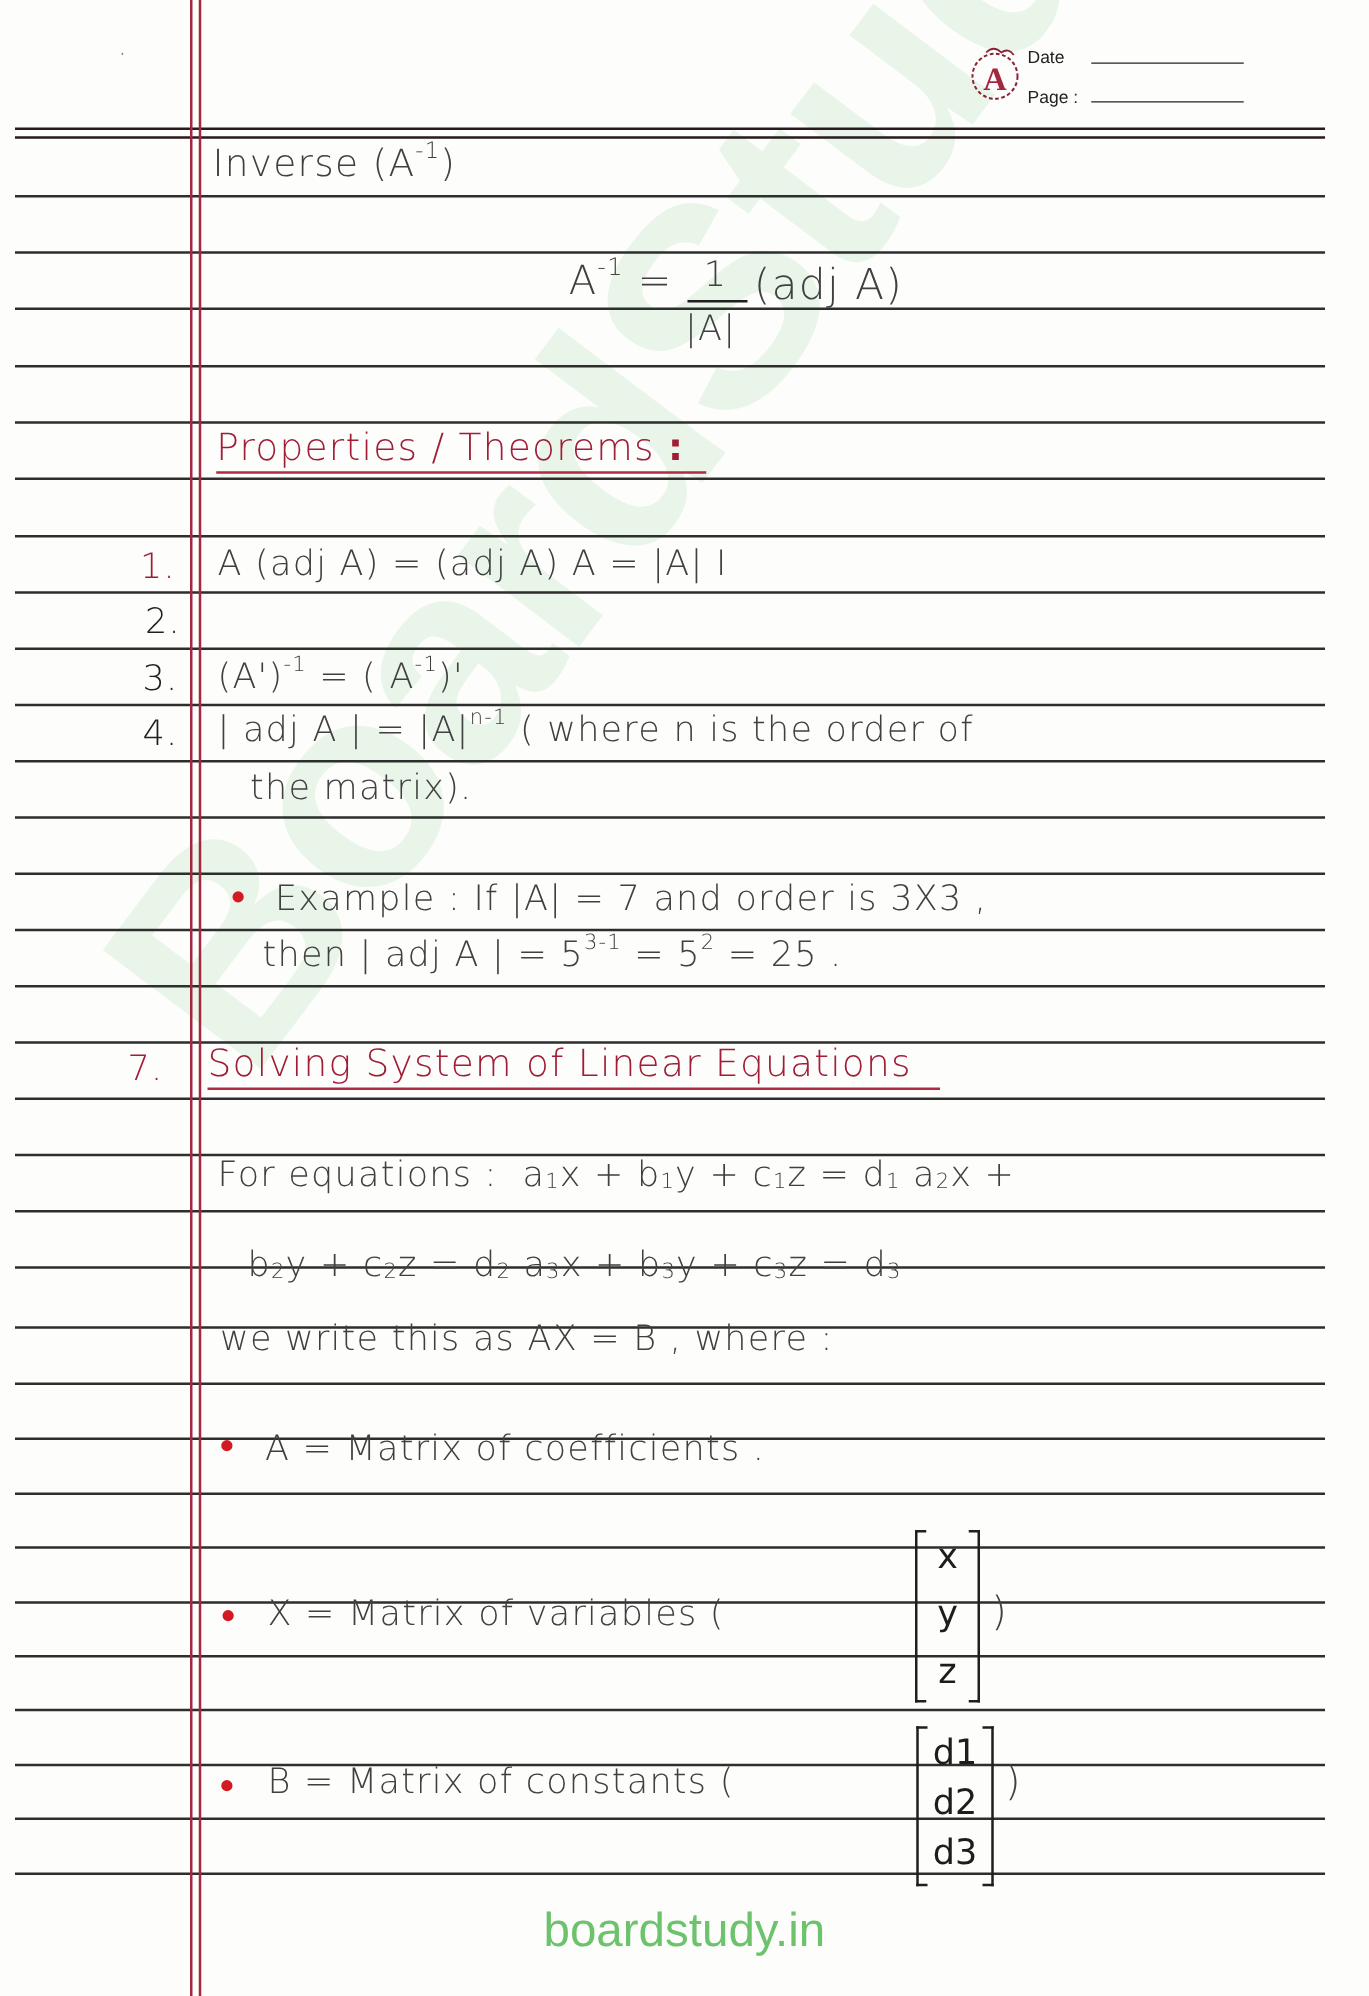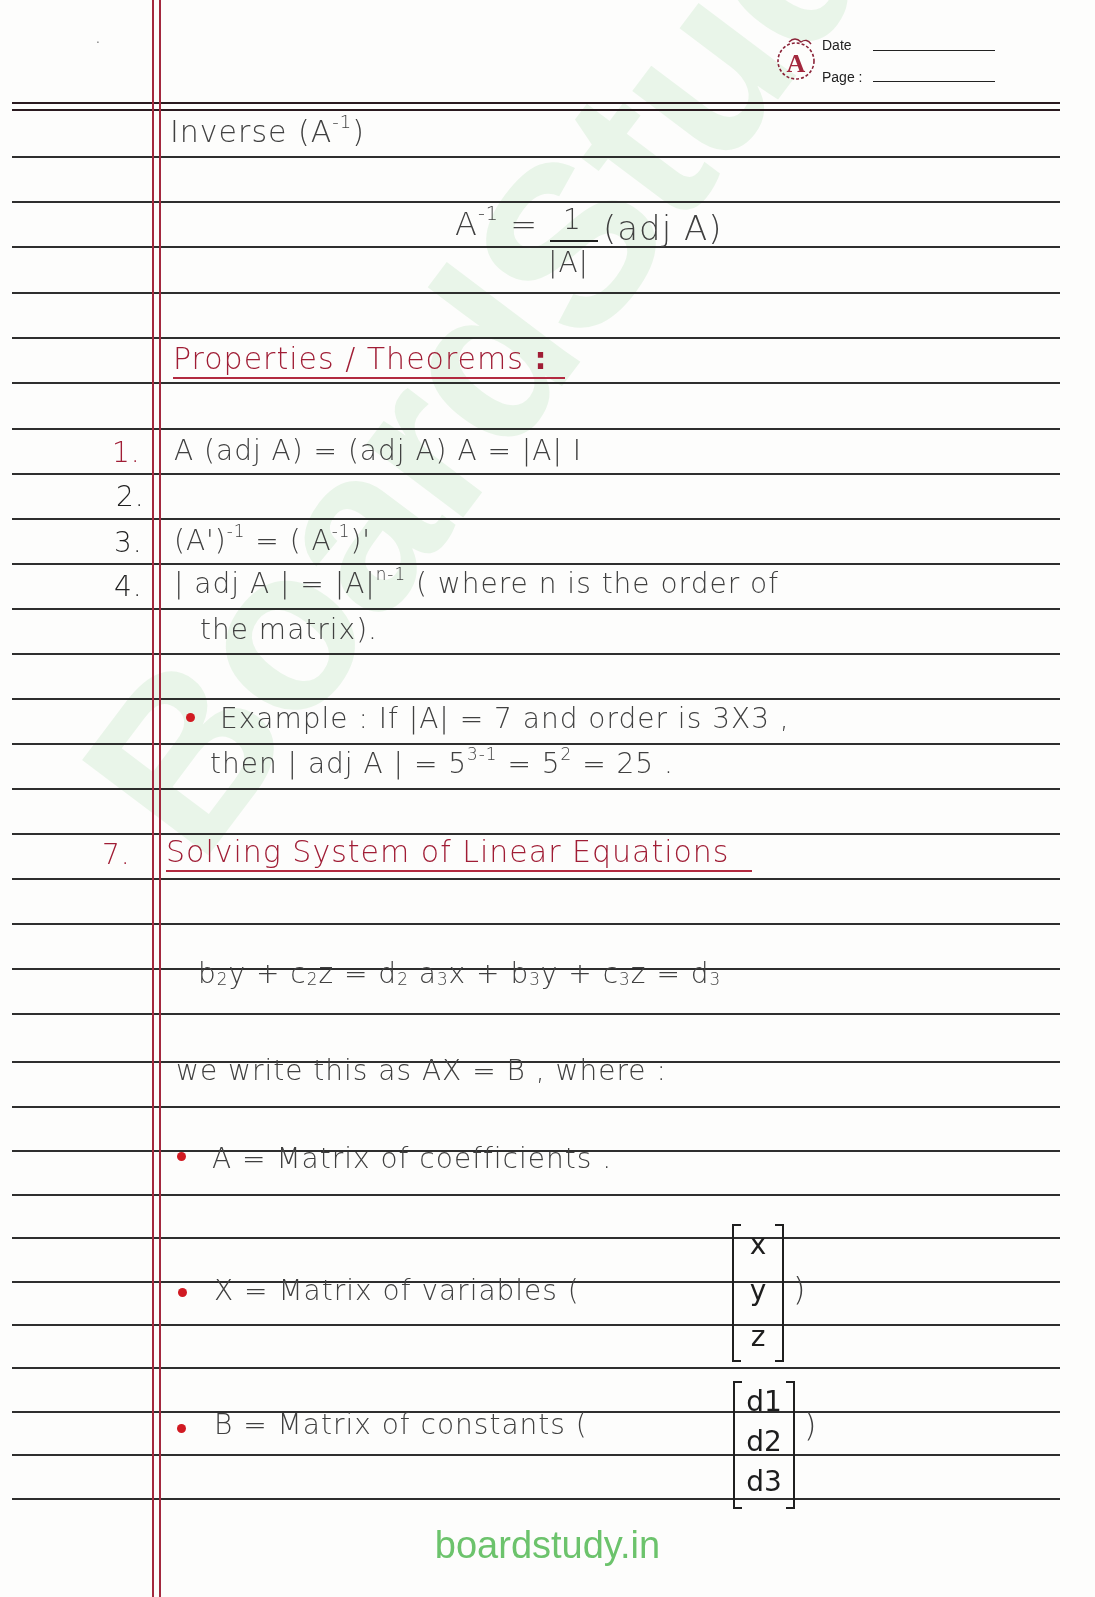--- a/index.html
+++ b/index.html
@@ -141,21 +141,22 @@
   <div class="hw line-text ink-black" style="left:174px; top:567px;"><span>| adj A | = |A|</span><sup>n-1</sup><span> ( where n is the order of</span></div>
   <div class="hw line-text ink-black" style="left:200px; top:613px;">the matrix).</div>
 
   <div class="bullet" style="left:186px; top:713px;"></div>
   <div class="hw line-text ink-black" style="left:220px; top:702px;">Example : If |A| = 7  and order is 3X3 ,</div>
   <div class="hw line-text ink-black" style="left:210px; top:747px;"><span>then | adj A | = 5</span><sup>3-1</sup><span> = 5</span><sup>2</sup><span> = 25 .</span></div>
 
   <div class="hw num red" style="left:102px; top:838px;">7.</div>
   <div class="hw title ink-red" style="left:166px; top:834px;"><span class="underline-red" style="padding-right:22px;">Solving System of Linear Equations</span></div>
 
-  <div class="hw line-text ink-black" style="left:198px; top:957px;"><span>b</span><sub>2</sub><span>y + c</span><sub>2</sub><span>z = d</span><sub>2</sub><span> a</span><sub>3</sub><span>x + b</span><sub>3</sub><span>y + c</span><sub>3</sub><span>z = d</span><sub>3</sub></div>
+  <div class="hw line-text ink-black" style="left:174px; top:923px;"><span>For equations :</span>&nbsp; <span>a</span><sub>1</sub><span>x + b</span><sub>1</sub><span>y + c</span><sub>1</sub><span>z = d</span><sub>1</sub><span> a</span><sub>2</sub><span>x +</span></div>
+  <div class="hw line-text ink-black" style="left:198px; top:995px;"><span>b</span><sub>2</sub><span>y + c</span><sub>2</sub><span>z = d</span><sub>2</sub><span> a</span><sub>3</sub><span>x + b</span><sub>3</sub><span>y + c</span><sub>3</sub><span>z = d</span><sub>3</sub></div>
 
   <div class="hw line-text ink-black" style="left:176px; top:1054px;">we write this as AX = B , where :</div>
 
   <div class="bullet" style="left:177px; top:1152px;"></div>
   <div class="hw line-text ink-black" style="left:212px; top:1142px;">A = Matrix of coefficients .</div>
 
   <div class="bullet" style="left:178px; top:1288px;"></div>
   <div class="hw line-text ink-black" style="left:214px; top:1274px;">X = Matrix of variables (</div>
   <div class="matrix" style="left:732px; top:1224px; width:48px; height:138px;">
     <div class="cap-tl"></div>

